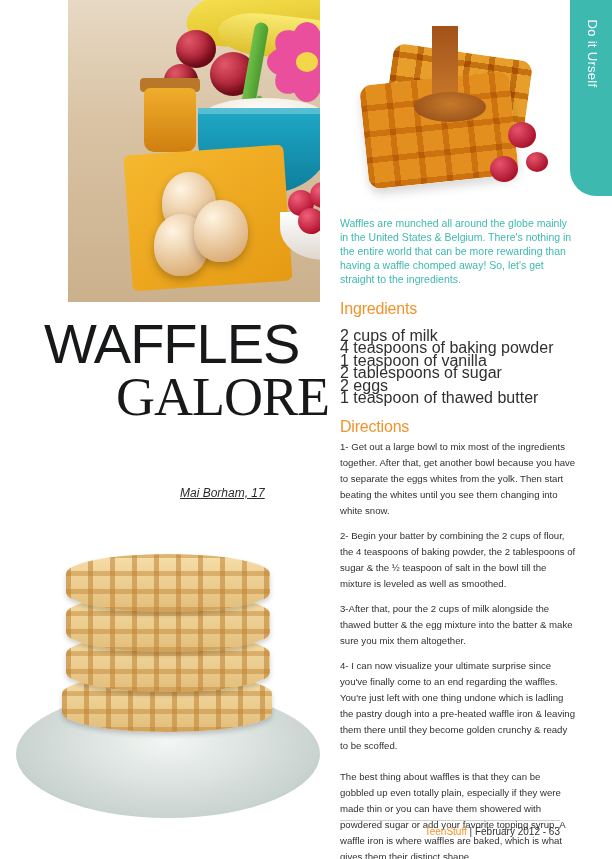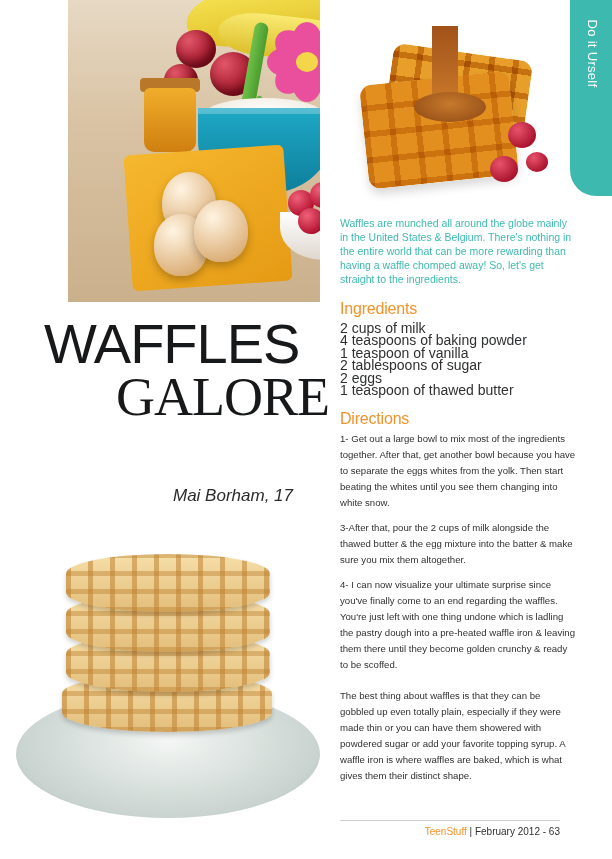--- a/index.html
+++ b/index.html
@@ -242,24 +242,25 @@
     font-family: Liberation Serif, serif;
     font-size: 54px;
     font-weight: 400;
     letter-spacing: -1px;
     color: #17181a;
     line-height: 54px;
     margin: 0;
     padding-left: 72px;
   }
   .byline {
-    position:absolute; left:173px; top:486px;
-    font-size: 17px;
+    position:absolute; left:180px; top:486px;
+    font-size: 12px;
     font-style: italic;
     color: #2b2b2b;
+    text-decoration: underline;
   }
 
   
   .col-right {
     position:absolute; left:340px; top:216px; width:236px;
   }
   .intro {
     color: #3eb9b0;
     font-size: 10.5px;
     line-height: 14px;
@@ -267,24 +268,24 @@
   }
   .sec-head {
     color: #f0932b;
     font-size: 16px;
     font-weight: 400;
     margin: 0 0 3px 0;
     letter-spacing: -0.2px;
   }
   .ing-list {
     list-style: none;
-    margin: 4px 0 14px 0;
+    margin: 12px 0 14px 0;
     padding: 0;
     color: #2f3032;
-    font-size: 14px;
+    font-size: 16px;
     line-height: 12.4px;
   }
   .para {
     color: #2f3032;
     font-size: 9.6px;
     line-height: 16px;
     margin: 0 0 9px 0;
   }
   .para:last-child { margin-bottom: 0; }
   .sec-gap { height: 6px; }
@@ -390,20 +391,21 @@
       <li>2 cups of milk</li>
       <li>4 teaspoons of baking powder</li>
       <li>1 teaspoon of vanilla</li>
       <li>2 tablespoons of sugar</li>
       <li>2 eggs</li>
       <li>1 teaspoon of thawed butter</li>
     </ul>
 
     <h2 class="sec-head">Directions</h2>
     <p class="para">1- Get out a large bowl to mix most of the ingredients together. After that, get another bowl because you have to separate the eggs whites from the yolk. Then start beating the whites until you see them changing into white snow.</p>
+    <p class="para">2- Begin your batter by combining the 2 cups of flour, the 4 teaspoons of baking powder, the 2 tablespoons of sugar &amp; the ½ teaspoon of salt in the bowl till the mixture is leveled as well as smoothed.</p>
     <p class="para">3-After that, pour the 2 cups of milk alongside the thawed butter &amp; the egg mixture into the batter &amp; make sure you mix them altogether.</p>
     <p class="para">4- I can now visualize your ultimate surprise since you've finally come to an end regarding the waffles. You're just left with one thing undone which is ladling the pastry dough into a pre-heated waffle iron &amp; leaving them there until they become golden crunchy &amp; ready to be scoffed.</p>
 
     <div class="sec-gap"></div>
     <p class="para">The best thing about waffles is that they can be gobbled up even totally plain, especially if they were made thin or you can have them showered with powdered sugar or add your favorite topping syrup.  A waffle iron is where waffles are baked, which is what gives them their distinct shape.</p>
   </div>
 
   <div class="footer-rule"></div>
   <div class="footer">
     <span class="brand">TeenStuff</span><span> | </span><span>February 2012 - 63</span>

